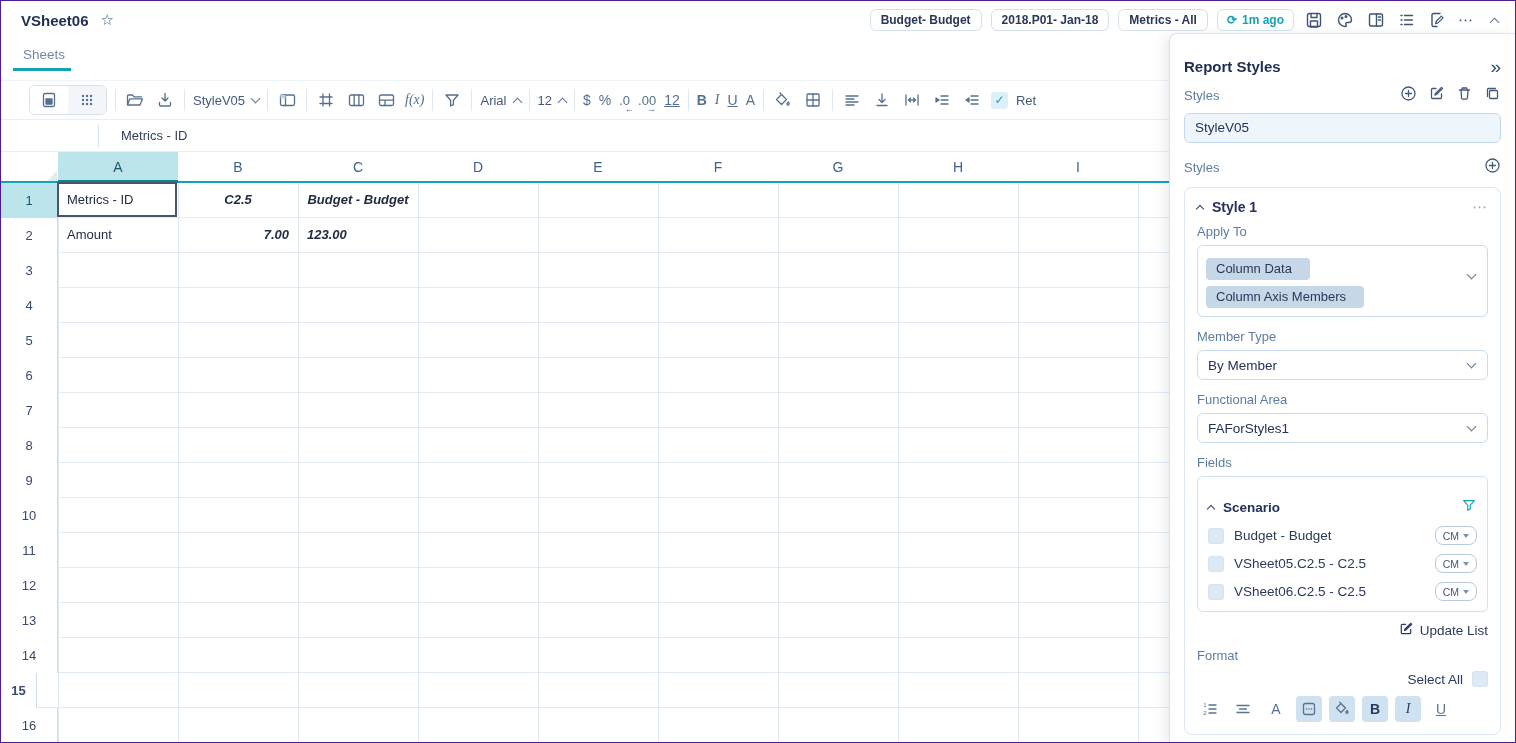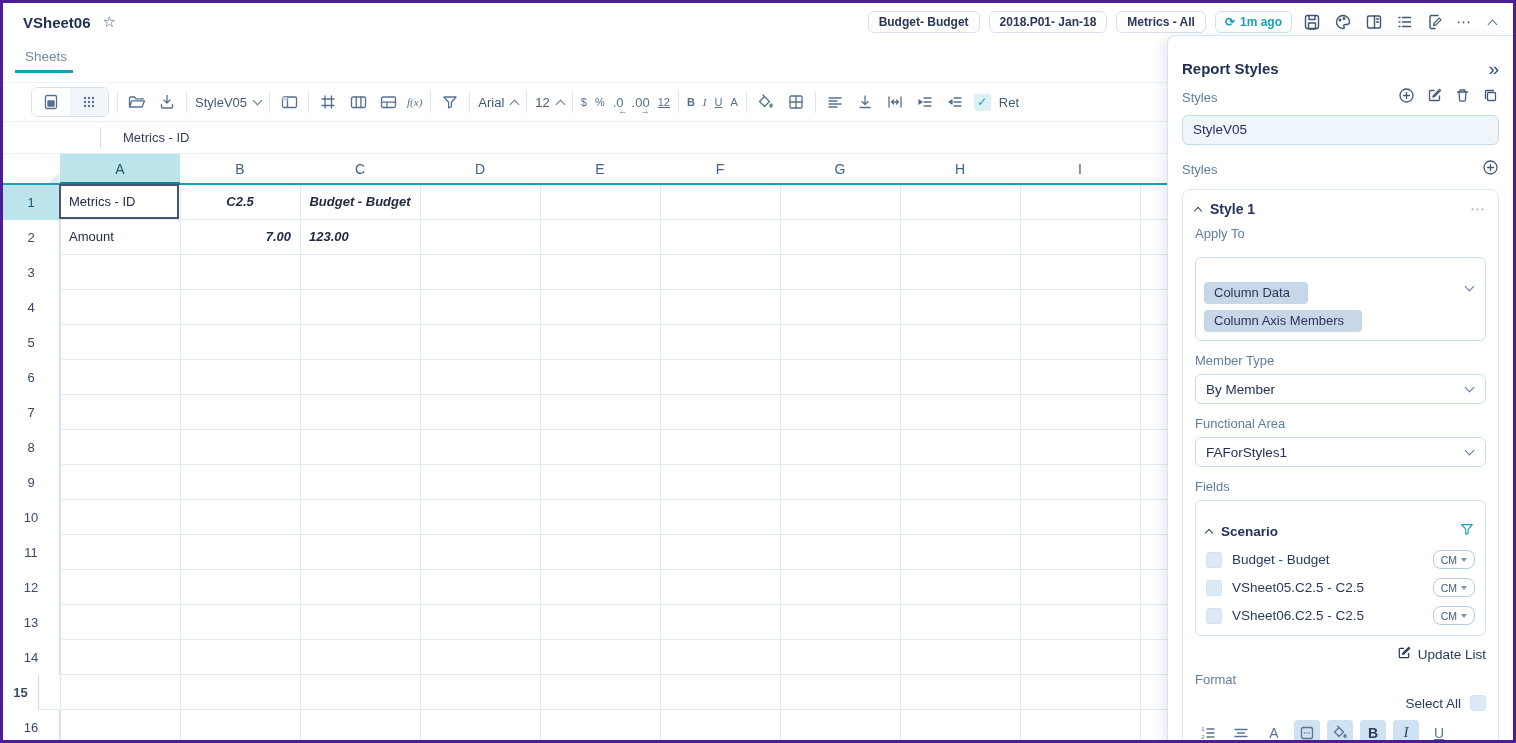--- a/index.html
+++ b/index.html
@@ -1,18 +1,18 @@
 <!DOCTYPE html>
 <html><head>
 <meta charset="utf-8">
 <style>
 * { margin:0; padding:0; box-sizing:border-box; }
 html,body { background:#fff; }
 body { font-family:"Liberation Sans", sans-serif; }
-.app { position:relative; width:1516px; height:743px; background:#fff; border:3px solid #4c1d95; overflow:hidden; }
+.app { position:relative; width:1516px; height:743px; background:#fff; border:1px solid #4c1d95; overflow:hidden; }
 
 
 .topbar { position:absolute; left:0; top:0; right:0; height:38px; display:flex; align-items:center; padding:0 10px 0 20px; }
 .title { font-size:15px; font-weight:bold; color:#1f2d52; }
 .star { margin-left:12px; font-size:15px; color:#44597a; cursor:pointer; }
 .top-right { margin-left:auto; display:flex; align-items:center; gap:9px; }
 .badge-group { display:flex; gap:9px; }
 .badge { border:1px solid #d6e0ea; border-radius:6px; padding:3px 10px; font-size:12px; font-weight:bold; color:#2a3757; background:#fff; white-space:nowrap; cursor:pointer; }
 .sync-badge { border:1px solid #cfe3ea; border-radius:6px; padding:3px 9px; font-size:12px; font-weight:bold; color:#17a2b4; display:flex; gap:5px; align-items:center; cursor:pointer; }
 .tb-ico { width:22px; height:22px; display:flex; align-items:center; justify-content:center; color:#3e5574; cursor:pointer; }
@@ -33,21 +33,21 @@
 
 .toolbar { position:absolute; left:0; top:79px; width:1516px; height:39px; border-top:1px solid #eef3f8; display:flex; align-items:center; gap:8px; padding-left:28px; color:#55708e; font-size:13px; }
 .tool { min-width:22px; height:26px; display:flex; align-items:center; justify-content:center; cursor:pointer; flex:none; }
 .tool svg { stroke:#55708e; fill:none; stroke-width:1.3; stroke-linecap:round; stroke-linejoin:round; }
 .tsep { width:1px; height:22px; background:#dfe7ef; flex:none; }
 .toggle-group { display:flex; border:1px solid #d9e2ec; border-radius:6px; overflow:hidden; flex:none; }
 .toggle-group .tool { width:38px; height:28px; }
 .toggle-group .tool.active { background:#fff; }
 .toggle-group .tool.idle { background:#f2f6fa; }
 .t-drop { display:flex; align-items:center; gap:7px; cursor:pointer; color:#44597a; flex:none; }
-.t-glyph { font-size:11px; color:#55708e; cursor:pointer; flex:none; }
+.t-glyph { font-size:14px; color:#55708e; cursor:pointer; flex:none; }
 .t-glyph.b { font-weight:bold; }
 .t-glyph.i { font-style:italic; font-family:"Liberation Serif", serif; }
 .t-glyph.u { text-decoration:underline; }
 .dec { position:relative; font-size:13px; cursor:pointer; flex:none; color:#55708e; }
 .dec small { position:absolute; font-size:9px; left:50%; top:11px; }
 .num-u { text-decoration:underline; }
 .t-check { width:17px; height:17px; border-radius:3px; background:#def0f5; display:flex; align-items:center; justify-content:center; color:#17a2b4; font-size:12px; cursor:pointer; flex:none; }
 .ret { color:#44597a; flex:none; }
 
 
@@ -78,21 +78,21 @@
 .p-collapse { font-size:19px; color:#2c4a78; cursor:pointer; line-height:14px; }
 .p-row { display:flex; align-items:center; justify-content:space-between; margin-top:10px; }
 .p-label { font-size:13px; color:#5e7da0; }
 .p-actions { display:flex; gap:11px; align-items:center; }
 .p-actions svg, .p-ico svg { stroke:#44597a; fill:none; stroke-width:1.3; stroke-linecap:round; stroke-linejoin:round; cursor:pointer; }
 .p-input { margin-top:7px; height:30px; line-height:28px; border:1px solid #c3d9ee; border-radius:6px; background:#eef6fc; padding:0 10px; font-size:13.5px; color:#23315c; cursor:text; }
 .card { margin-top:9px; border:1px solid #dce6f1; border-radius:8px; padding:10px 12px 12px 12px; }
 .card-head { display:flex; align-items:center; gap:9px; }
 .card-title { font-size:14px; font-weight:bold; color:#23315c; flex:1; }
 .dots { font-size:15px; color:#8fa6bf; letter-spacing:1px; cursor:pointer; }
-.multisel { margin-top:16px; border:1px solid #c9dcee; border-radius:6px; padding:24px 26px 8px 8px; position:relative; cursor:pointer; min-height:66px; }
+.multisel { margin-top:6px; border:1px solid #c9dcee; border-radius:6px; padding:12px 26px 8px 8px; position:relative; cursor:pointer; min-height:66px; }
 .multisel .chv { position:absolute; right:12px; top:28px; }
 .tags { display:flex; flex-direction:column; gap:6px; align-items:flex-start; }
 .tag { background:#c6d7e7; color:#29385c; border-radius:4px; font-size:13px; padding:3px 18px 4px 10px; cursor:pointer; }
 .select { margin-top:6px; height:30px; border:1px solid #c9dcee; border-radius:6px; display:flex; align-items:center; padding:0 12px 0 10px; font-size:13.5px; color:#23315c; cursor:pointer; justify-content:space-between; }
 .mt12 { margin-top:12px; } .mt14 { margin-top:14px; } .mt8 { margin-top:8px; }
 .fieldsbox { margin-top:6px; border:1px solid #d4e2ef; border-radius:6px; padding:20px 10px 10px 10px; }
 .fb-head { display:flex; align-items:center; gap:9px; }
 .fb-title { font-size:13.5px; font-weight:bold; color:#23315c; flex:1; }
 .fb-item { display:flex; align-items:center; gap:10px; margin-top:9px; }
 .cbx { width:16px; height:16px; border-radius:3px; background:#ddeaf6; border:1px solid #d3e3f2; cursor:pointer; flex:none; }

